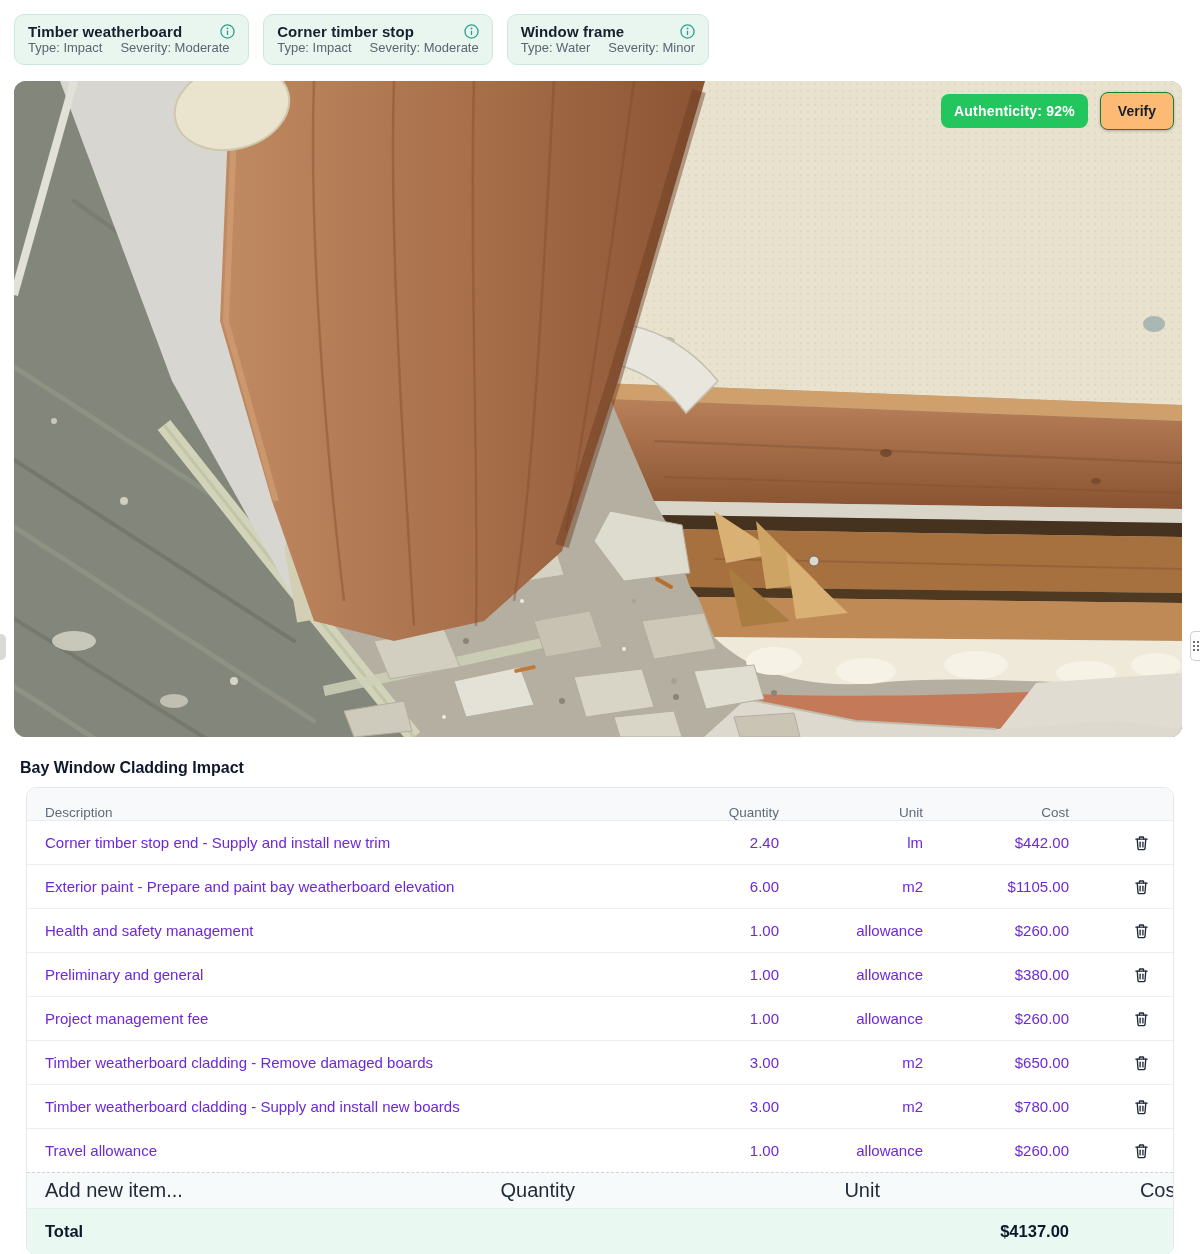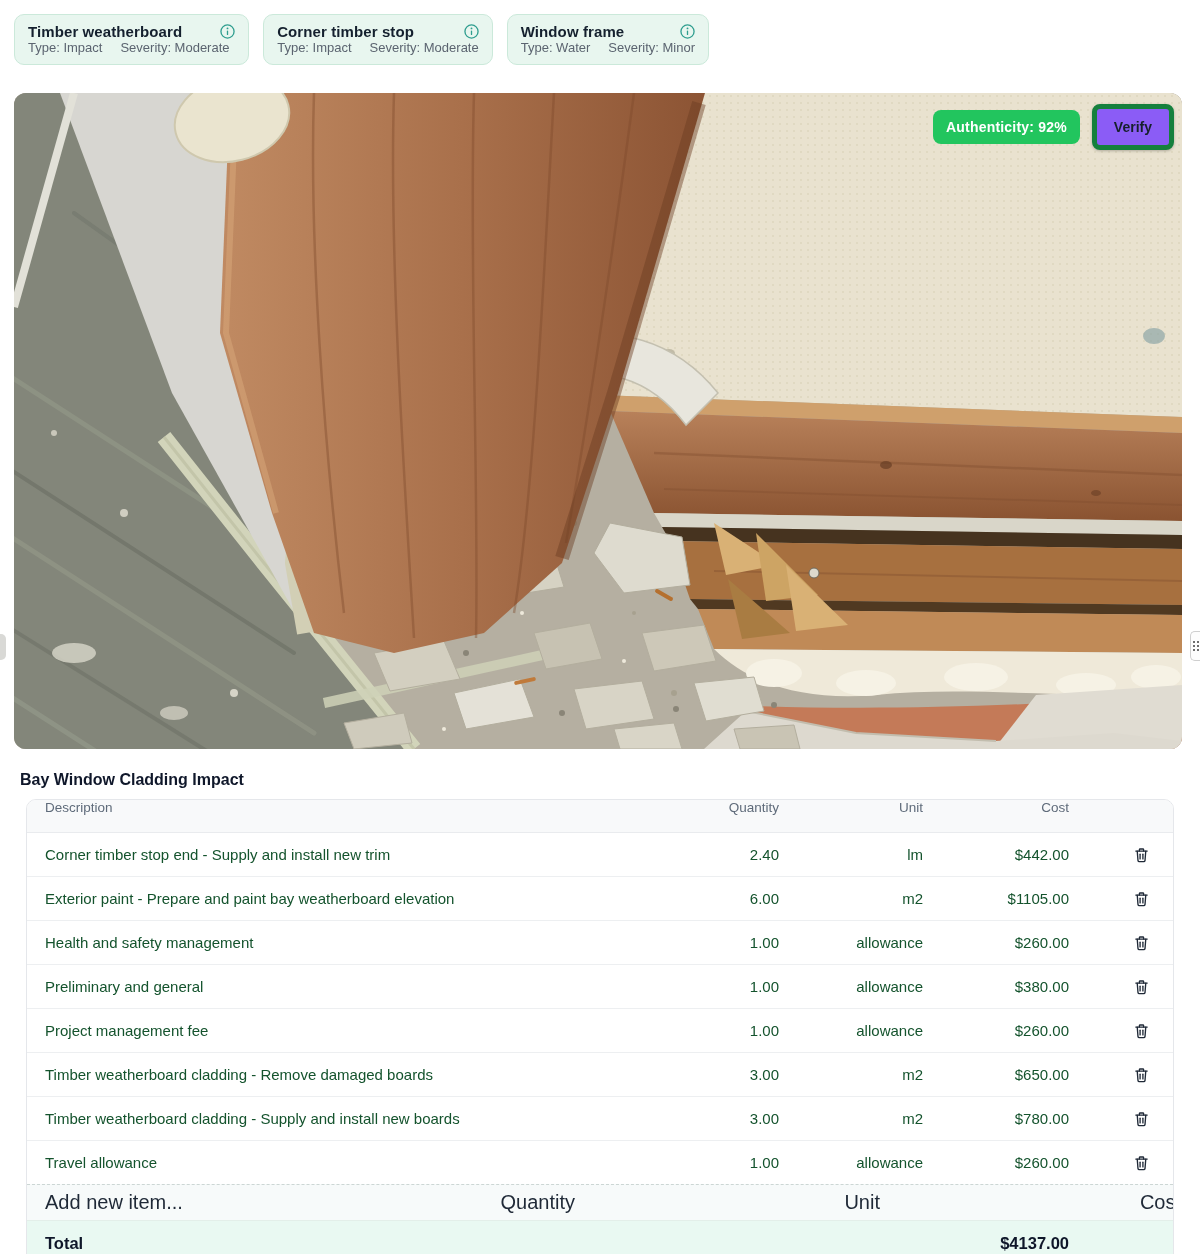--- a/index.html
+++ b/index.html
@@ -9,46 +9,46 @@
   
   .chips { display: flex; gap: 14px; padding: 14px 14px 16px 14px; }
   .chip { background: #e8f6ef; border: 1px solid #cbe9da; border-radius: 10px;
     padding: 8px 13px 9px 13px; cursor: pointer; }
   .chip-top { display: flex; align-items: center; justify-content: space-between; gap: 38px; }
   .chip-title { font-size: 15px; font-weight: 700; color: #14202e; letter-spacing: .1px; }
   .chip-sub { display: flex; gap: 18px; font-size: 13px; color: #5b6470; }
   .info-ic { width: 15px; height: 15px; flex: 0 0 auto; }
 
   
-  .photo-wrap { position: relative; margin: 12px 14px; width: 1168px; height: 656px;
+  .photo-wrap { position: relative; margin: 0 14px; width: 1168px; height: 656px;
     border-radius: 12px; overflow: hidden; background: #aaa496; }
   .photo-wrap svg.scene { display: block; width: 100%; height: 100%; }
   .overlay { position: absolute; top: 11px; right: 8px; display: flex; align-items: center; gap: 12px; }
   .auth-badge { background: #22c55e; color: #ffffff; font-size: 14px; font-weight: 700;
     padding: 9px 13px; border-radius: 8px; letter-spacing: .2px; }
-  .verify-btn { background: #8b5cf6; color: #16202c; font-size: 14px; font-weight: 600;
-    padding: 10px 17px; border: 5px solid #15803d; border-radius: 8px; cursor: pointer;
+  .verify-btn { background: #fdba74; color: #16202c; font-size: 14px; font-weight: 600;
+    padding: 10px 17px; border: 1px solid #15803d; border-radius: 8px; cursor: pointer;
     box-shadow: 0 1px 3px rgba(0,0,0,.25); font-family: inherit; }
 
   
   .edge-handle-right { position: fixed; right: 0; top: 631px; width: 10px; height: 30px;
     background: #fdfdfd; border: 1px solid #cfcfcf; border-right: none; border-radius: 5px 0 0 5px;
     display: flex; align-items: center; justify-content: center; cursor: grab; }
   .edge-handle-right .dots { display: grid; grid-template-columns: 2px 2px; gap: 2px; }
   .edge-handle-right .dots i { width: 2px; height: 2px; background: #3c3c3c; border-radius: 50%; }
   .edge-handle-left { position: fixed; left: 0; top: 634px; width: 6px; height: 26px;
     background: #d9d9d6; border-radius: 0 5px 5px 0; cursor: grab; }
 
   
   .section-title { margin: 22px 0 10px 20px; font-size: 16px; font-weight: 700; color: #0f172a; }
   .cost-table { margin: 0 26px; width: 1148px; border: 1px solid #e5e7eb; border-radius: 10px;
     overflow: hidden; background: #fff; }
-  .t-head { display: flex; align-items: flex-start; height: 33px; background: #f8f9fa;
+  .t-head { display: flex; align-items: flex-end; height: 33px; background: #f8f9fa;
     border-bottom: 1px solid #e9ebee; font-size: 13.5px; color: #5f6b7a; }
-  .t-row { display: flex; align-items: center; height: 44px; font-size: 15px; color: #14532d;
+  .t-row { display: flex; align-items: center; height: 44px; font-size: 15px; color: #6d28d9;
     border-bottom: 1px solid #edeff1; background: #fff; }
   .c-desc { flex: 1 1 auto; padding-left: 18px; text-align: left; }
   .c-qty  { flex: 0 0 120px; text-align: right; padding-right: 40px; }
   .c-unit { flex: 0 0 140px; text-align: right; padding-right: 36px; }
   .c-cost { flex: 0 0 150px; text-align: right; padding-right: 40px; }
   .c-act  { flex: 0 0 64px; display: flex; align-items: center; justify-content: center; }
   .del-btn { background: none; border: none; cursor: pointer; padding: 4px; line-height: 0; }
   .del-btn svg { width: 17px; height: 18px; }
 
   .t-add { display: flex; align-items: center; height: 37px; background: #f7fafa;

